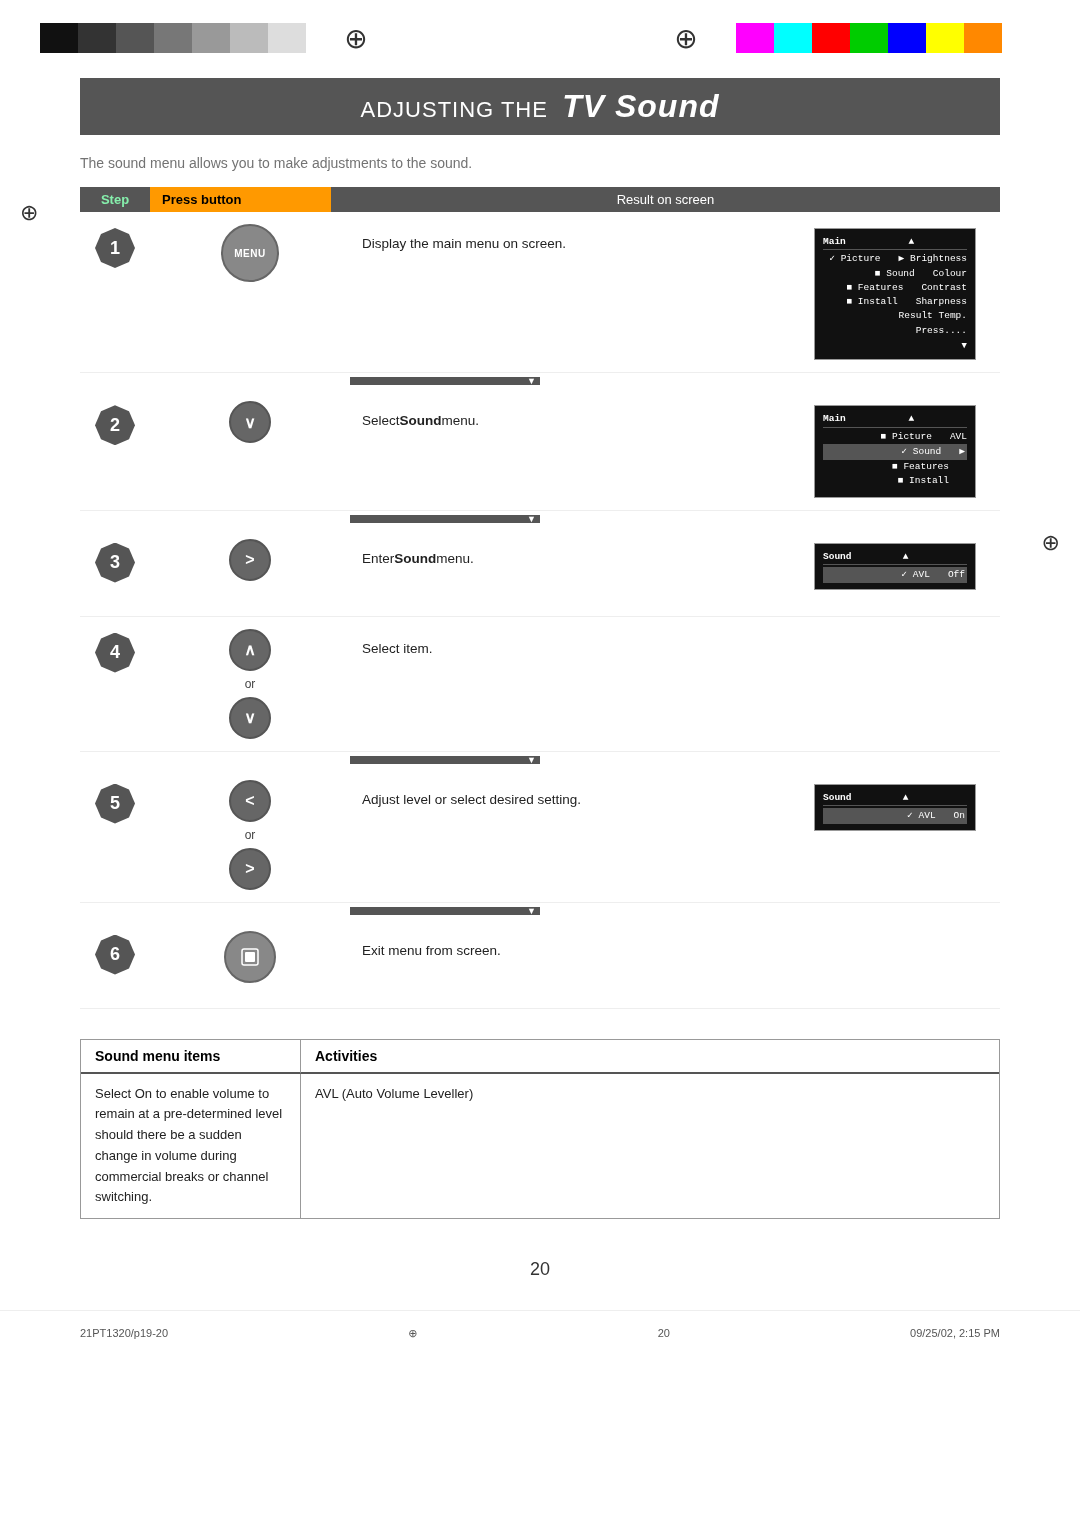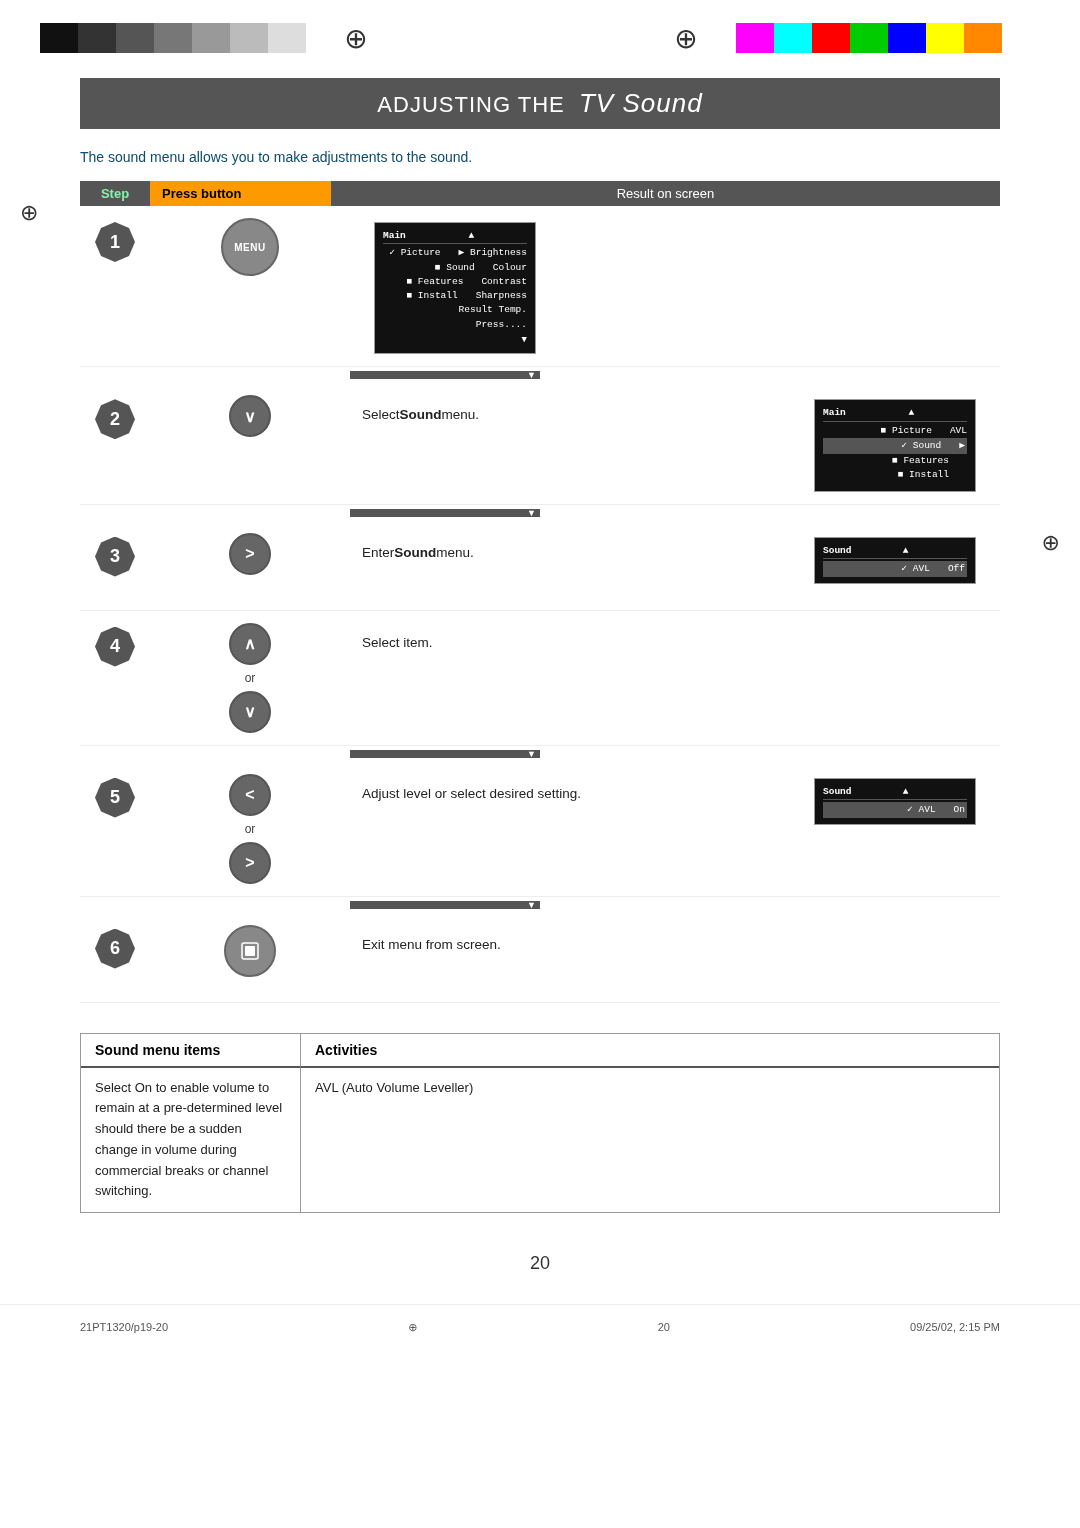--- a/index.html
+++ b/index.html
@@ -56,27 +56,27 @@
       padding: 10px 20px;
       margin-bottom: 20px;
     }
     .page-title-bar h1 {
       font-size: 22px;
       font-weight: bold;
       letter-spacing: 1px;
       text-transform: none;
     }
     .page-title-bar .title-normal { font-weight: normal; text-transform: uppercase; font-size: 22px; }
-    .page-title-bar .title-bold { font-weight: normal; font-style: italic; font-size: 26px; }
+    .page-title-bar .title-bold { font-weight: bold; font-style: italic; font-size: 32px; }
 
     
     .description {
       font-size: 14px;
       margin-bottom: 16px;
-      color: #0c4a6e;
+      color: #737373;
     }
 
     
     .steps-header {
       display: flex;
       margin-bottom: 0;
     }
     .steps-header .col-step {
       width: 70px;
       background: #555;
@@ -388,20 +388,23 @@
 
   <div class="steps-body">
 
     <div class="step-row">
       <div class="col-step">
         <div class="step-number">1</div>
       </div>
       <div class="col-press">
         <div class="btn-menu">MENU</div>
       </div>
+      <div class="col-text">
+        Display the main menu on screen.
+      </div>
       <div class="col-result-img">
         <div class="screen-mock">
           <div class="sm-title">Main &nbsp;&nbsp;&nbsp;&nbsp;&nbsp;&nbsp;&nbsp;&nbsp;&nbsp;&nbsp;▲</div>
           <div class="sm-row">
               <span>✓ Picture</span>
               <span>▶ Brightness</span>
             </div>
           <div class="sm-row">
               <span>■ Sound</span>
               <span>Colour</span>

